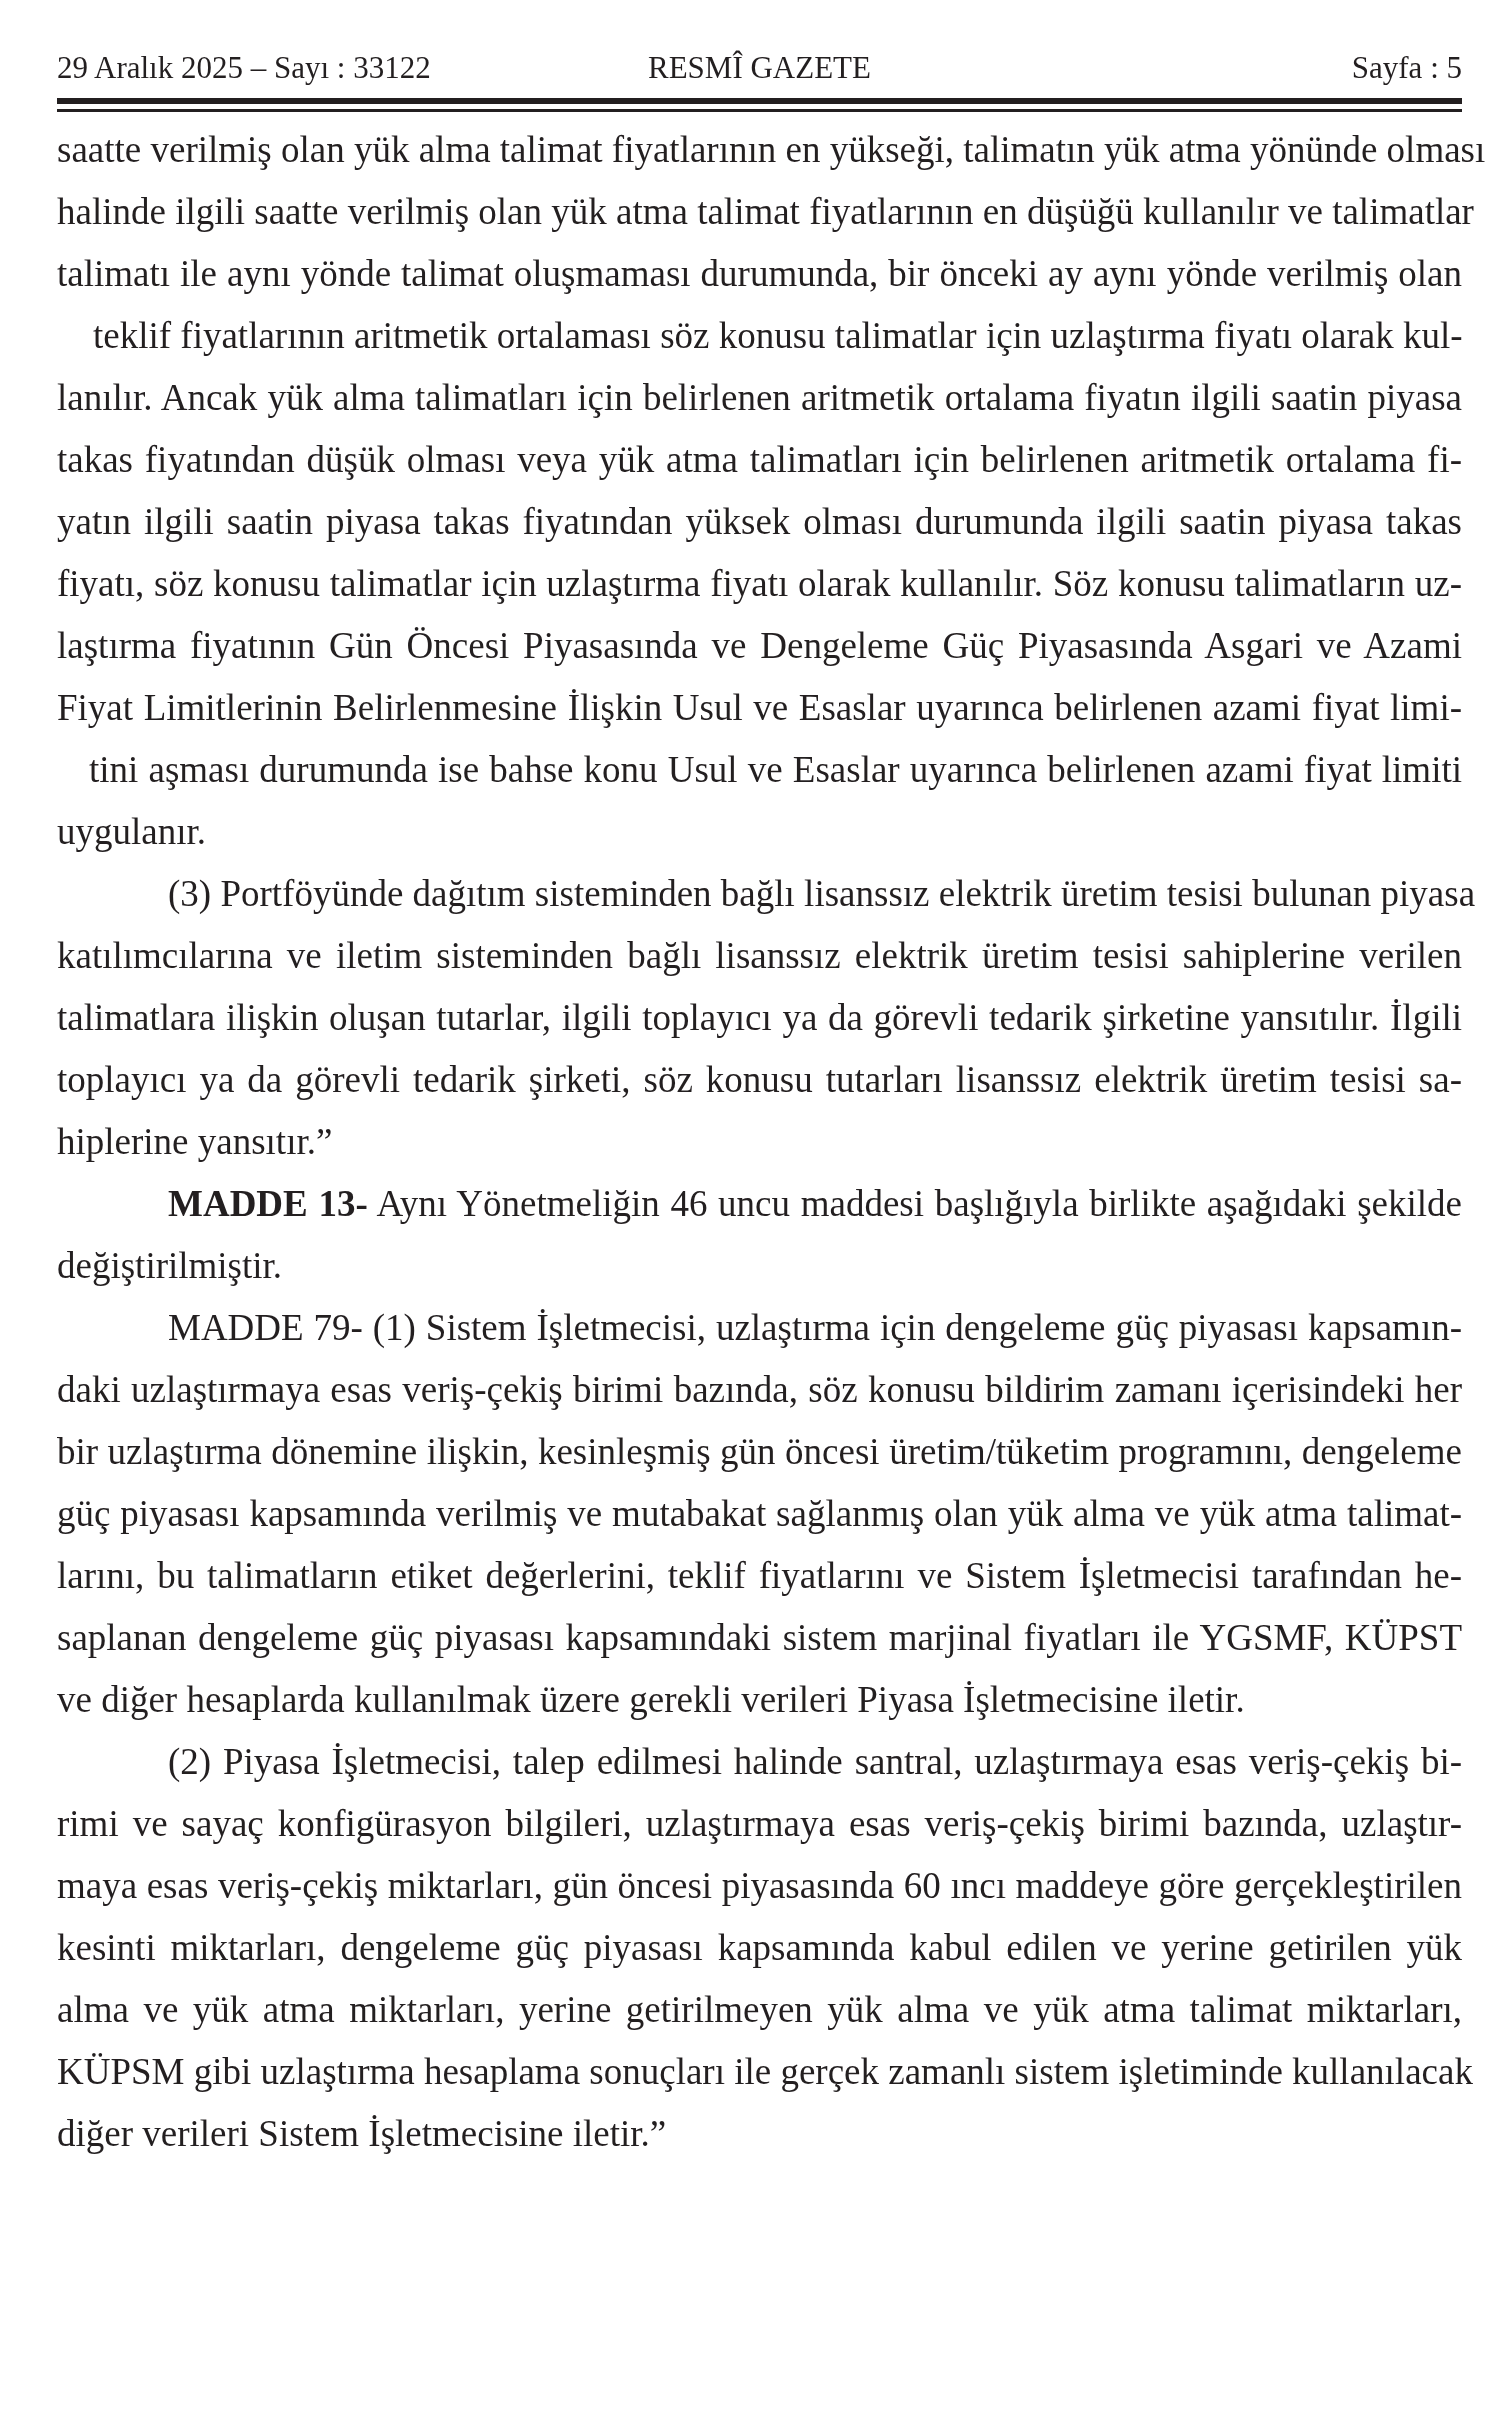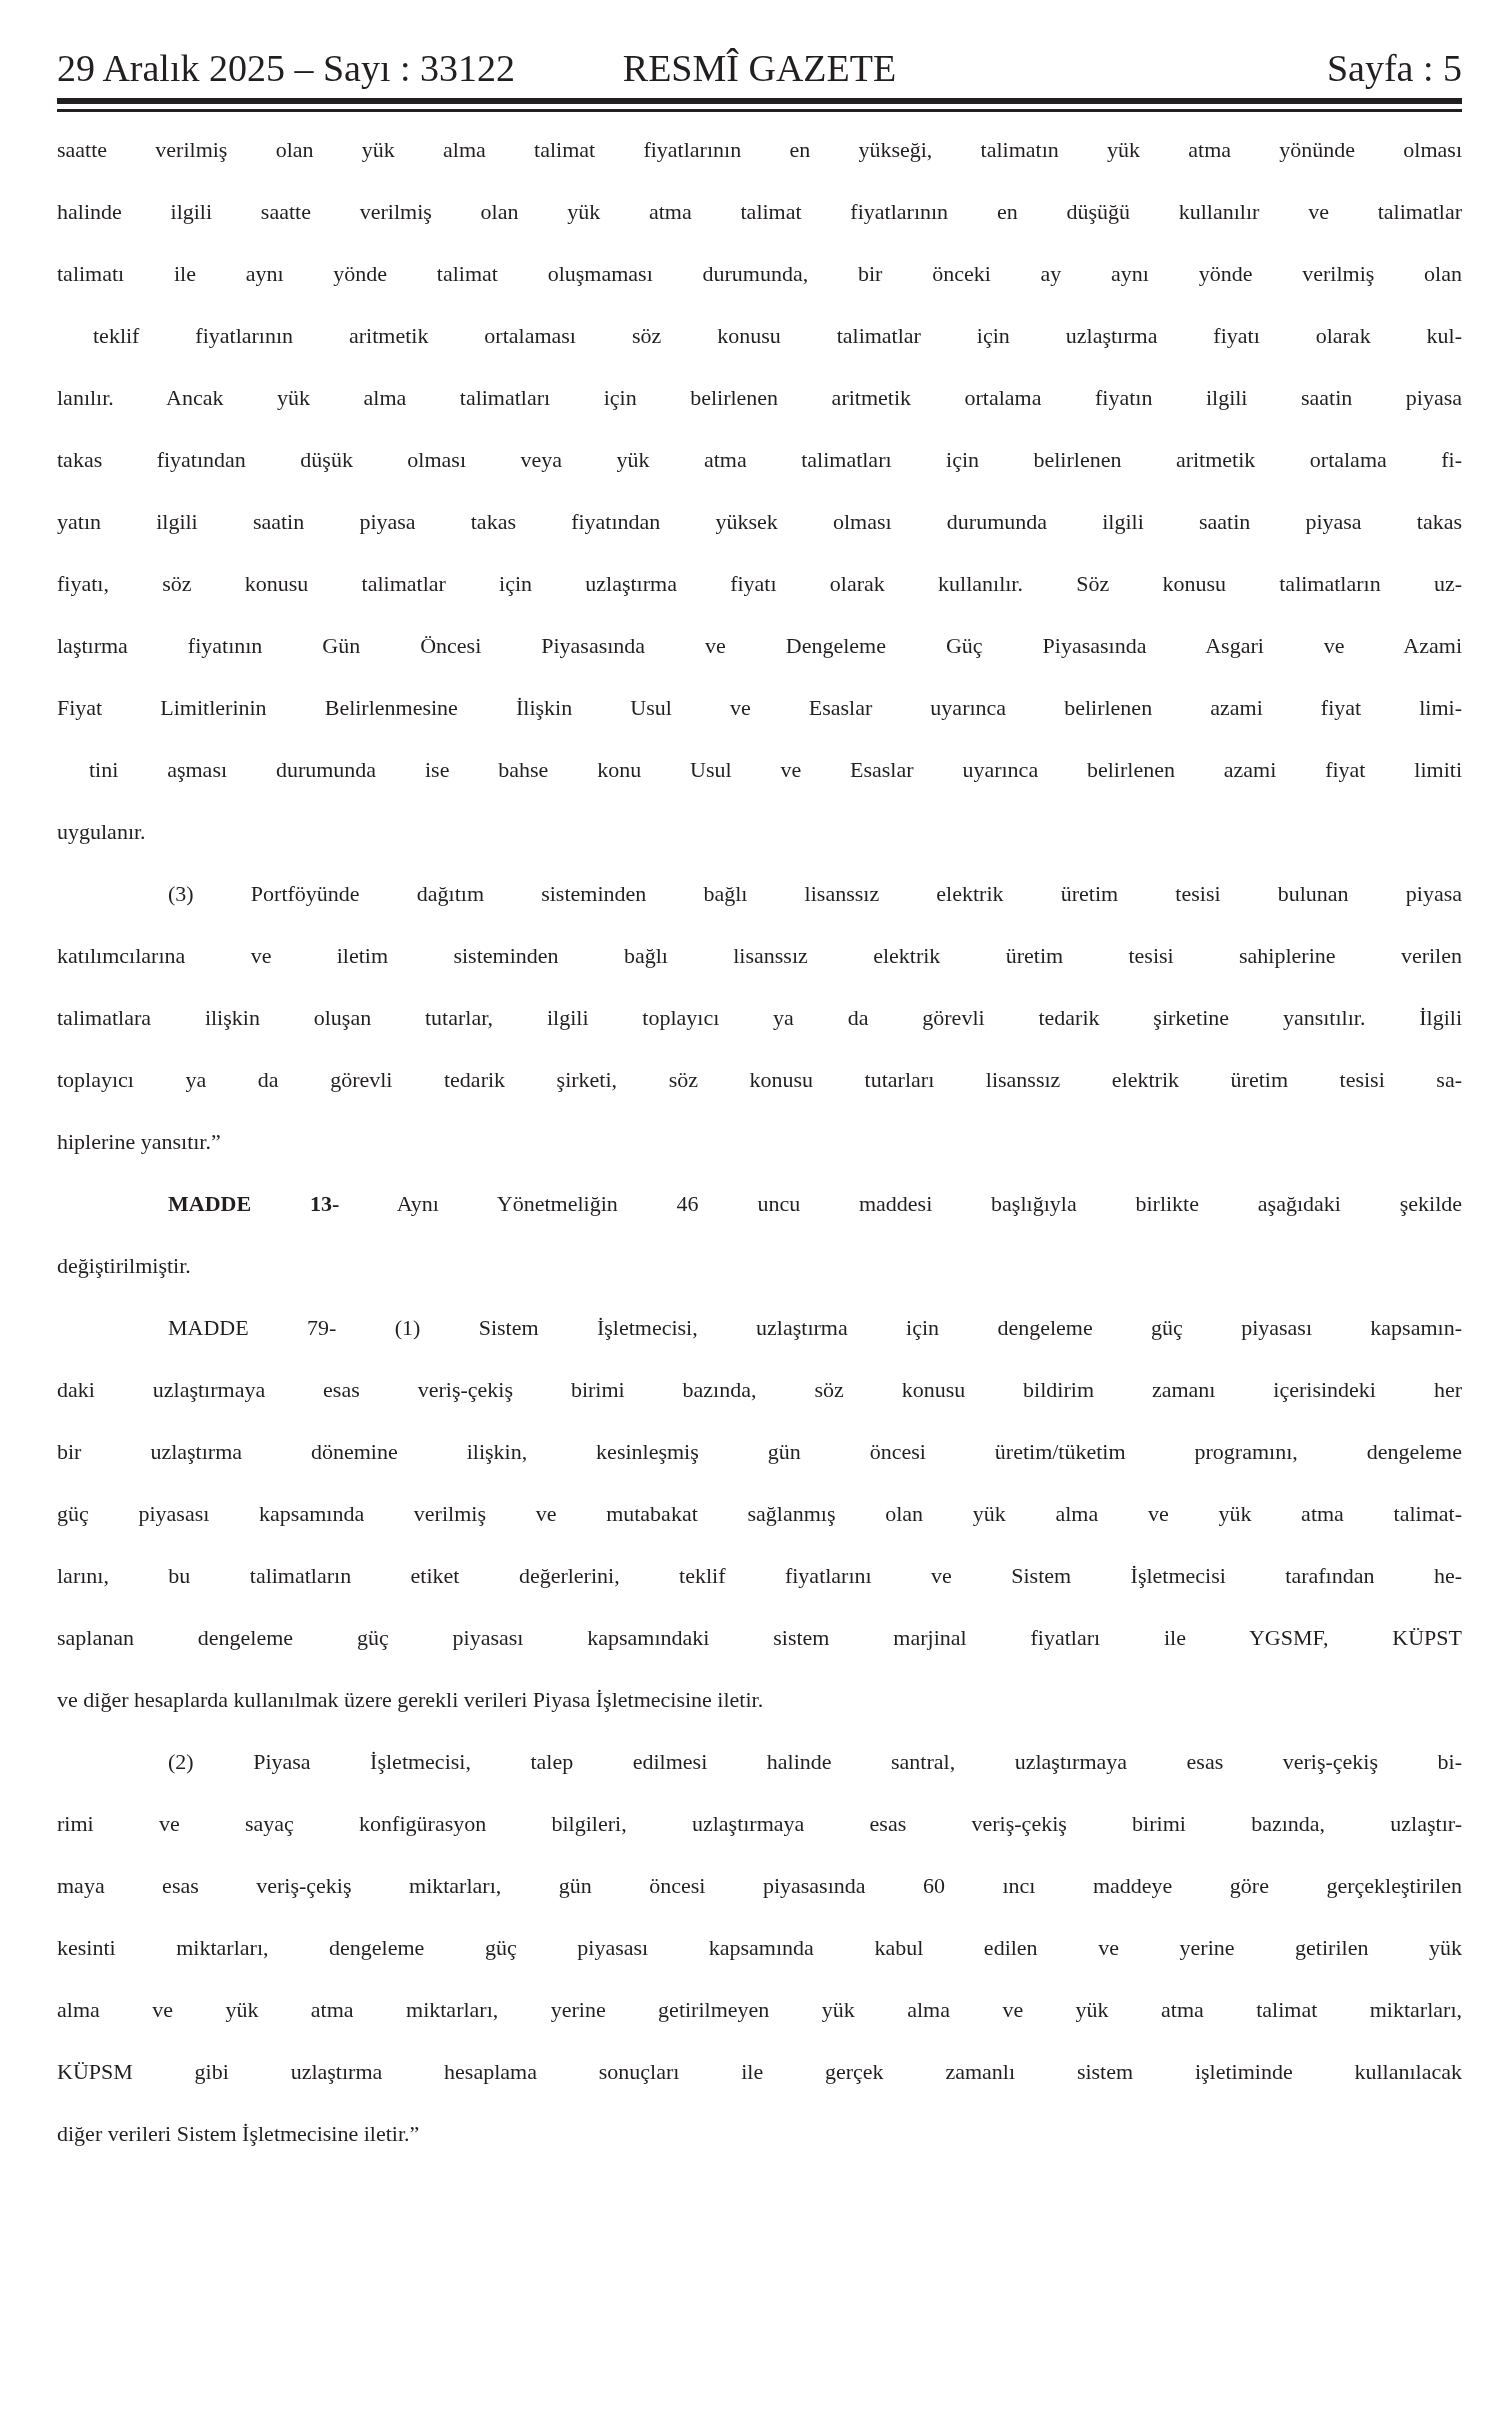--- a/index.html
+++ b/index.html
@@ -3,30 +3,30 @@
 <meta charset="utf-8">
 <style>
   html, body { margin: 0; padding: 0; background: #ffffff; }
   body {
     width: 1509px; height: 2426px; position: relative; overflow: hidden;
     font-family: "Liberation Serif", "DejaVu Serif", serif;
     color: #231f20;
   }
   .header {
     position: absolute; left: 57px; top: 49px; width: 1405px; height: 38px;
-    font-size: 38px; line-height: 38px;
+    font-size: 31px; line-height: 38px;
   }
   .header .left { position: absolute; left: 0; top: 0; }
   .header .center { position: absolute; left: 0; right: 0; text-align: center; top: 0; }
   .header .right { position: absolute; right: 0; top: 0; }
   .rule-thick { position: absolute; left: 57px; width: 1405px; top: 98px; height: 5.7px; background: #231f20; }
   .rule-thin { position: absolute; left: 57px; width: 1405px; top: 109px; height: 2.8px; background: #231f20; }
   .content {
     position: absolute; left: 57px; top: 119px; width: 1405px;
-    font-size: 22px; line-height: 62px; text-align: justify;
+    font-size: 37px; line-height: 62px; text-align: justify;
   }
   .line { display: block; white-space: nowrap; height: 62px; text-align-last: justify; text-align: justify; }
   .line.last { text-align-last: left; }
   .line.indent { padding-left: 111px; }
   .line span { white-space: normal; }
   .bold { font-weight: bold; }
 </style>
 </head>
 <body>
 

